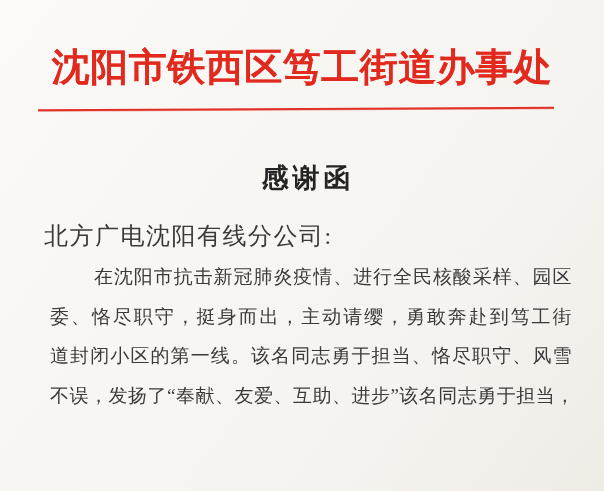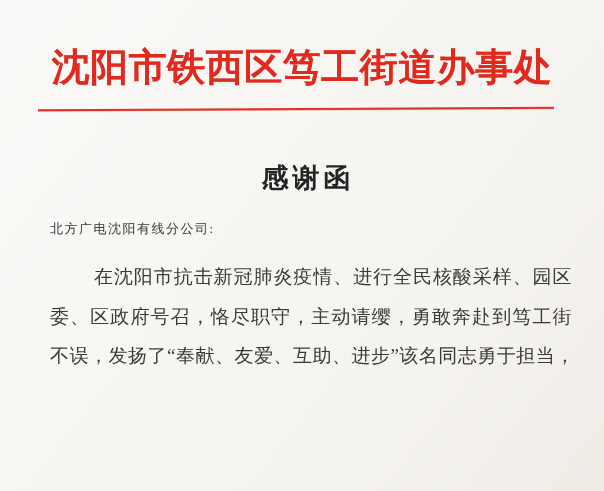--- a/index.html
+++ b/index.html
@@ -48,22 +48,22 @@
     font-size: 27px;
     font-weight: bold;
     color: #242424;
     letter-spacing: 4px;
     white-space: nowrap;
     padding-left: 24px;
   }
   .salutation {
     position: absolute;
     top: 220px;
-    left: 50px;
-    font-size: 13px;
+    left: 44px;
+    font-size: 24px;
     color: #3a3a3a;
     letter-spacing: 1.5px;
     white-space: nowrap;
   }
   .body-block {
     position: absolute;
     top: 257px;
     left: 50px;
     width: 522px;
     font-size: 19px;
@@ -92,17 +92,18 @@
   <div class="org-name">沈阳市铁西区笃工街道办事处</div>
 
   <div class="red-line"></div>
 
   <div class="letter-title">感谢函</div>
 
   <div class="salutation">北方广电沈阳有线分公司:</div>
 
   <div class="body-block">
     <div class="body-line first">在沈阳市抗击新冠肺炎疫情、进行全民核酸采样、园区</div>
-    <div class="body-line">委、区政府号召，恪尽职守，主动请缨，勇敢奔赴到笃工街</div>
+    <div class="body-line">委、恪尽职守，挺身而出，主动请缨，勇敢奔赴到笃工街</div>
+    <div class="body-line">道封闭小区的第一线。该名同志勇于担当、恪尽职守、风雪</div>
     <div class="body-line">不误，发扬了“奉献、友爱、互助、进步”该名同志勇于担当，</div>
   </div>
 
 </div>
 
 </body></html>

